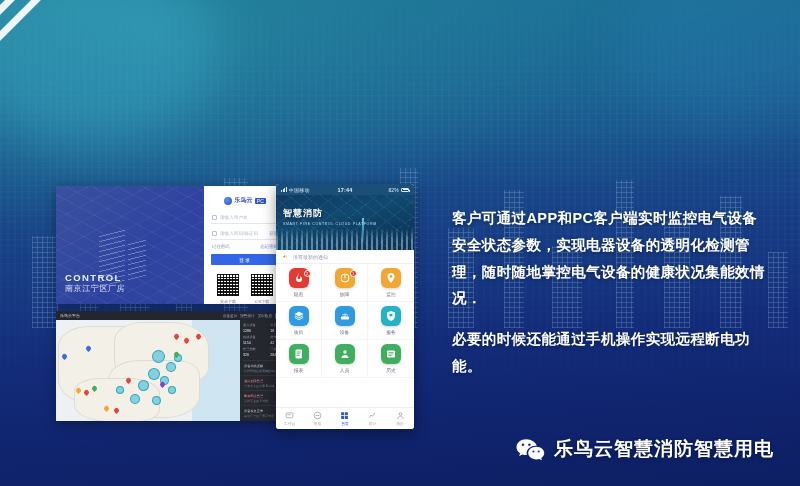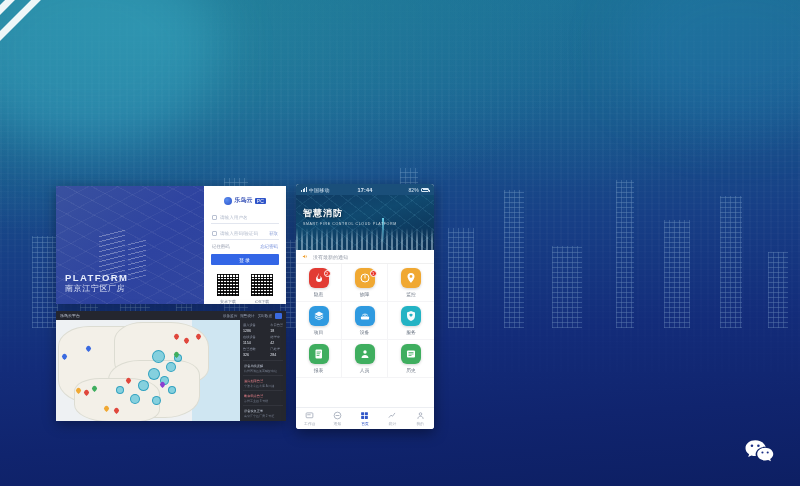--- a/index.html
+++ b/index.html
@@ -150,21 +150,21 @@
   .ms-col { display:flex; flex-direction:column; gap:2px; }
   .ms-k { font-size:3.2px; color:#8c94a6; }
   .ms-v { font-size:3.6px; color:#e4e8f0; }
   .ms-item { border-top:1px solid #32343c; padding:2.5px 1px; }
   .ms-t { font-size:3.2px; color:#b9c0cf; }
   .ms-d { font-size:3px; color:#757d8e; margin-top:1px; }
   .ms-item.alert .ms-t { color:#e8808a; }
 
   
   .phone {
-    position:absolute; left:296px; top:184px; width:138px; height:245px;
+    position:absolute; left:276px; top:184px; width:138px; height:245px;
     background:#ffffff; border-radius:3px; overflow:hidden;
     box-shadow:0 4px 14px rgba(0,0,0,.4);
   }
   .ph-status {
     height:11px; background:#1a4f7a; color:#dbe9f5;
     display:flex; align-items:center; padding:0 5px; font-size:5px; letter-spacing:.2px;
   }
   .ph-status .left { display:flex; gap:2px; align-items:center; }
   .ph-status .time { position:absolute; left:0; right:0; text-align:center; font-size:5.5px; font-weight:bold; }
   .ph-status .right { margin-left:auto; display:flex; gap:2px; align-items:center; }
@@ -291,21 +291,21 @@
   </svg>
 
 
   <div class="pc-login">
     <div class="pc-login-bg"></div>
     <div class="pc-iso"></div>
     <div class="pc-tower"></div>
     <div class="pc-tower" style="left:72px; bottom:26px; width:18px; height:38px;"></div>
 
     <div class="pc-welcome">
-      <div class="en">PLATFORM</div>
+      <div class="en">CONTROL</div>
       <div class="cn">南京江宁区厂房</div>
     </div>
 
     <div class="login-card">
       <div class="lc-logo">
         <span class="mark"></span>
         <span class="txt">乐鸟云</span>
         <span class="tag">PC</span>
       </div>
 
@@ -593,25 +593,30 @@
       <div class="ph-tab">
         <svg class="ti" viewBox="0 0 24 24">
             <circle cx="12" cy="8" r="3.5" fill="none" stroke="currentColor" stroke-width="2"></circle>
             <path d="M5 20c0-3.6 3.2-6 7-6s7 2.4 7 6" fill="none" stroke="currentColor" stroke-width="2" stroke-linecap="round"></path>
           </svg>
         <span class="tl">我的</span>
       </div>
     </div>
   </div>
 
+  <div class="copy">
+    <p>客户可通过APP和PC客户端实时监控电气设备安全状态参数，实现电器设备的透明化检测管理，随时随地掌控电气设备的健康状况集能效情况．</p>
+    <p>必要的时候还能通过手机操作实现远程断电功能。</p>
+  </div>
 
   <div class="brandbar">
     <svg class="wechat" viewBox="0 0 40 32">
       <path fill="#ffffff" d="M15 3C7.8 3 2 7.7 2 13.5c0 3.3 1.9 6.2 4.8 8.1L5.6 25.4l4.3-2.2c1.6.5 3.3.8 5.1.8h.8a9.7 9.7 0 0 1-.3-2.3c0-5.5 5.5-9.9 12.3-9.9.4 0 .8 0 1.2.05C27.7 7 21.9 3 15 3z"></path>
       <circle cx="10.6" cy="10.4" r="1.7" fill="#1b2f86"></circle>
       <circle cx="19.2" cy="10.4" r="1.7" fill="#1b2f86"></circle>
       <path fill="#ffffff" d="M39 21.4c0-4.7-4.8-8.5-10.7-8.5S17.6 16.7 17.6 21.4c0 4.7 4.8 8.5 10.7 8.5 1.4 0 2.8-.2 4-.6l3.6 1.8-1-3c2.5-1.6 4.1-4 4.1-6.7z"></path>
       <circle cx="24.6" cy="19.3" r="1.4" fill="#1b2f86"></circle>
       <circle cx="31.6" cy="19.3" r="1.4" fill="#1b2f86"></circle>
     </svg>
+    <span class="name">乐鸟云智慧消防智慧用电</span>
   </div>
 
 </div>
 
 </body></html>

